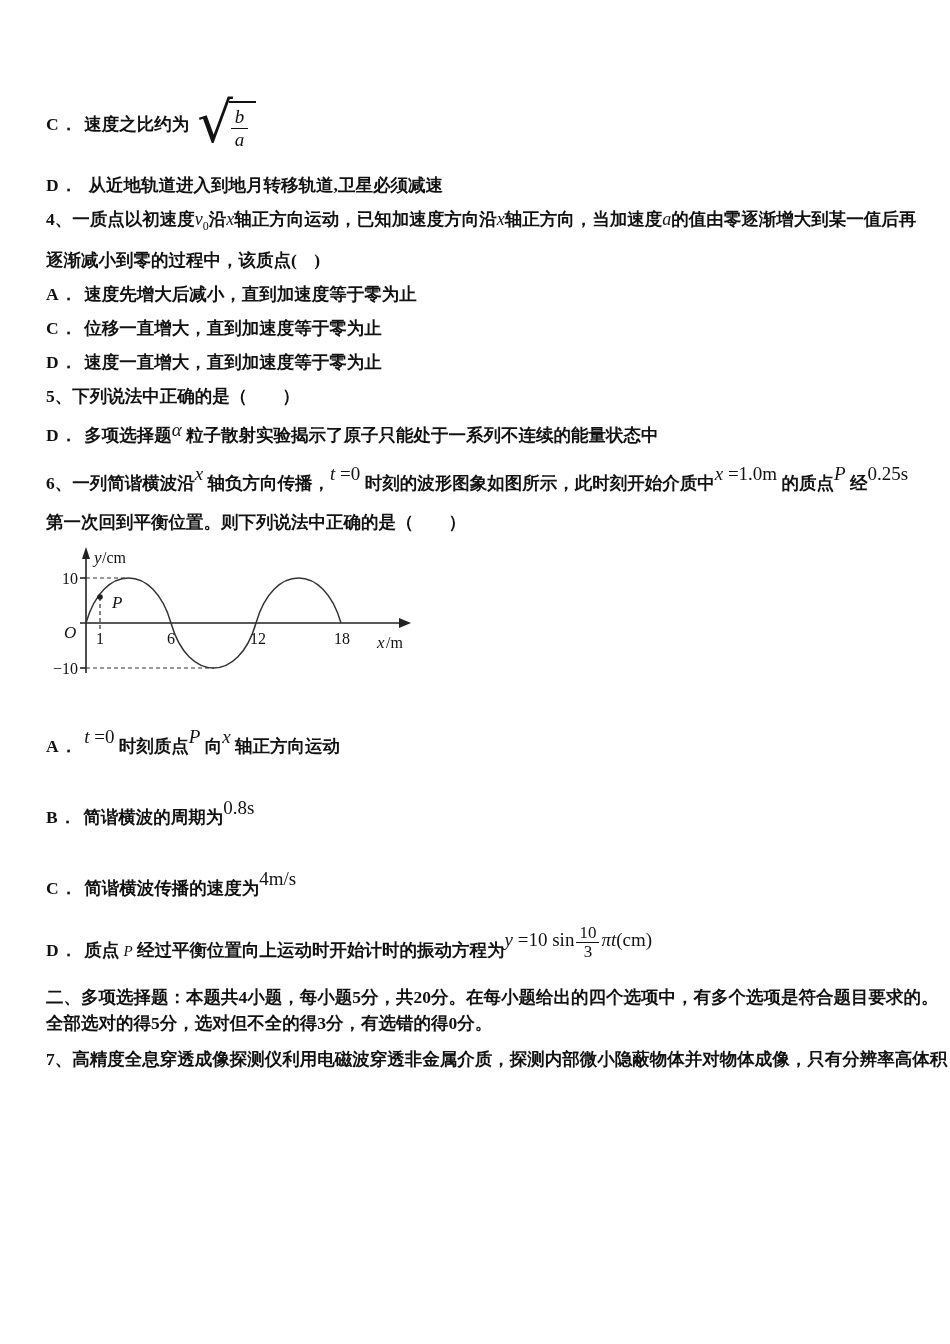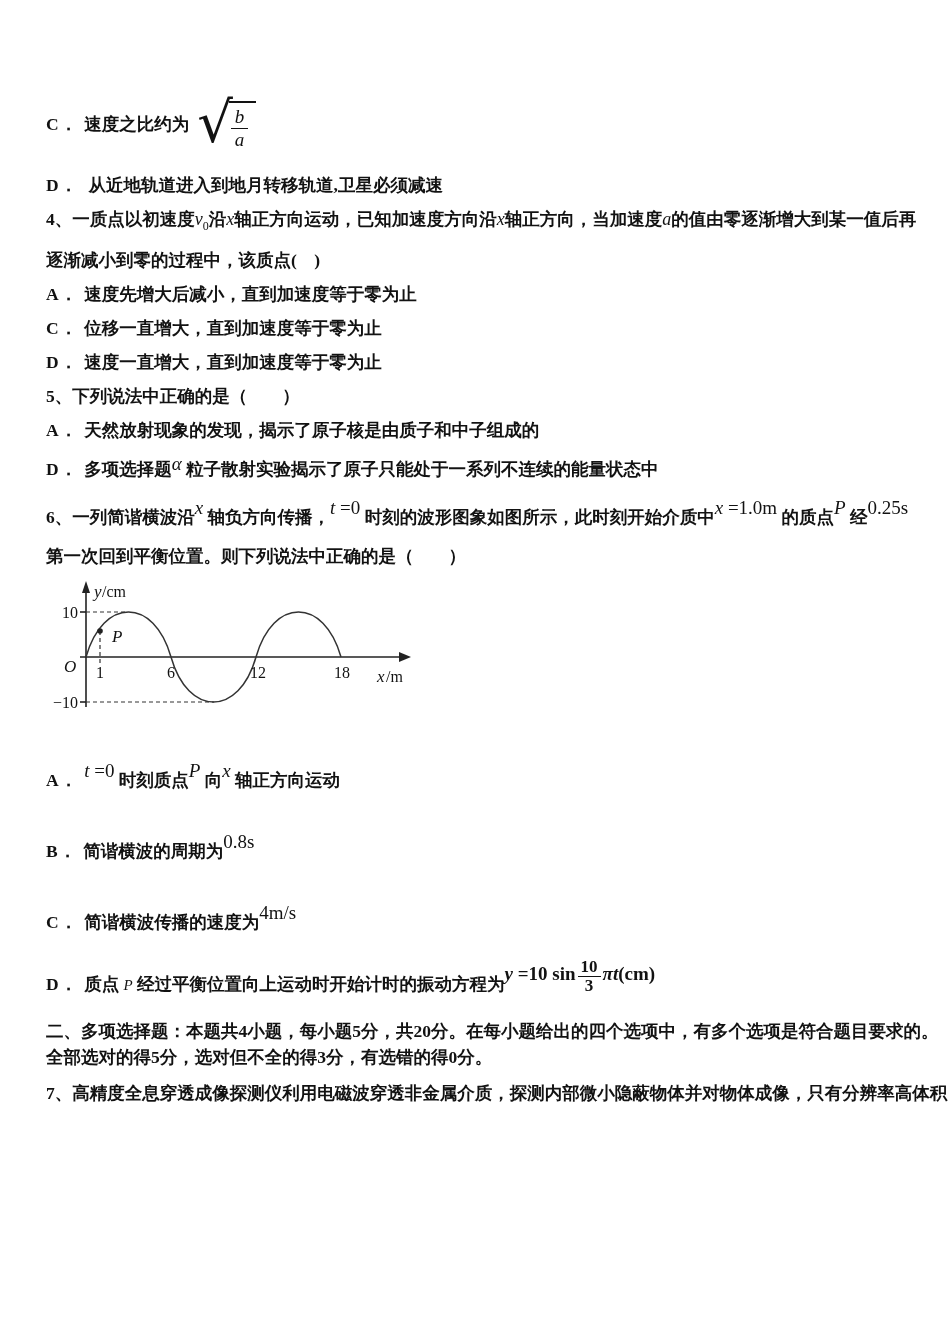--- a/index.html
+++ b/index.html
@@ -28,21 +28,21 @@
   
   .topline{height:64px;display:flex;align-items:center;margin-bottom:18px;white-space:nowrap;}
   .sqrt{display:inline-flex;align-items:flex-start;margin-left:8px;font-weight:400;}
   .radsign{font-size:56px;line-height:50px;font-family:"DejaVu Serif",serif;margin-right:-4px;}
   .radicand{border-top:2px solid #121212;padding:4px 8px 0 2px;margin-top:3px;}
   .frac{display:inline-flex;flex-direction:column;align-items:center;font-size:19px;line-height:20px;font-weight:400;}
   .frac .fnum{border-bottom:1.6px solid #121212;padding:0 4px 1px;}
   .frac .fden{padding-top:1px;}
   .it{font-style:italic;}
   
-  .upD{vertical-align:middle;position:relative;top:-10px;font-weight:bold;}
+  .upD{vertical-align:middle;position:relative;top:-10px;}
   .frac2{display:inline-flex;flex-direction:column;align-items:center;font-size:17px;line-height:17px;font-style:normal;vertical-align:middle;margin:0 2px;}
   .frac2 .fnum{border-bottom:1.4px solid #121212;padding:0 3px 1px;}
   
   .figwrap{margin:2px 0 16px -16px;}
   svg .ax{stroke:#222;stroke-width:1.6;fill:none;}
   svg .curve{stroke:#333;stroke-width:1.5;fill:none;}
   svg .dash{stroke:#333;stroke-width:1.2;stroke-dasharray:4 3;fill:none;}
   svg .fl{fill:#222;}
   svg text{font-family:"Liberation Serif",serif;font-weight:400;fill:#121212;}
   svg .num{font-size:16px;}
@@ -79,21 +79,20 @@
   <p>
     <span>4、一质点以初速度</span><span class="var">v</span><sub class="var0">0</sub><span>沿</span><span class="var">x</span><span>轴正方向运动，已知加速度方向沿</span><span class="var">x</span><span>轴正方向，当加速度</span><span class="var">a</span><span>的值由零逐渐增大到某一值后再</span>
   </p>
   <p>逐渐减小到零的过程中，该质点(　)</p>
 
   <p><span class="lbl">A．</span><span>速度先增大后减小，直到加速度等于零为止</span></p>
   <p><span class="lbl">C．</span><span>位移一直增大，直到加速度等于零为止</span></p>
   <p><span class="lbl">D．</span><span>速度一直增大，直到加速度等于零为止</span></p>
 
   <p>5、下列说法中正确的是（　　）</p>
-  <p><span class="lbl">A．</span><span>天然放射现象的发现，揭示了原子核是由质子和中子组成的</span></p>
   <p>
     <span class="lbl">D．</span><span>多项选择题</span><span class="m up5 it">α</span> <span>粒子散射实验揭示了原子只能处于一系列不连续的能量状态中</span>
   </p>
 
   <p class="mline">
     <span>6、一列简谐横波沿</span><span class="m up it">x</span> <span>轴负方向传播，</span><span class="m up"><i>t</i><span> =0</span></span> <span>时刻的波形图象如图所示，此时刻开始介质中</span><span class="m up"><i>x</i><span> =1.0m</span></span> <span>的质点</span><span class="m up it">P</span> <span>经</span><span class="m up">0.25s</span>
   </p>
   <p>第一次回到平衡位置。则下列说法中正确的是（　　）</p>
 
   <div class="figwrap">

